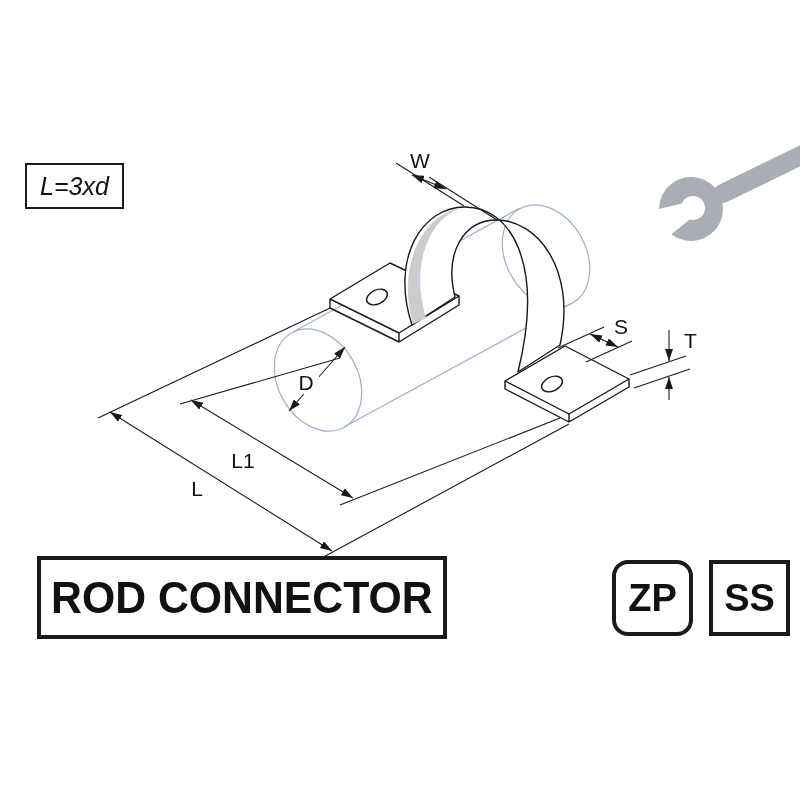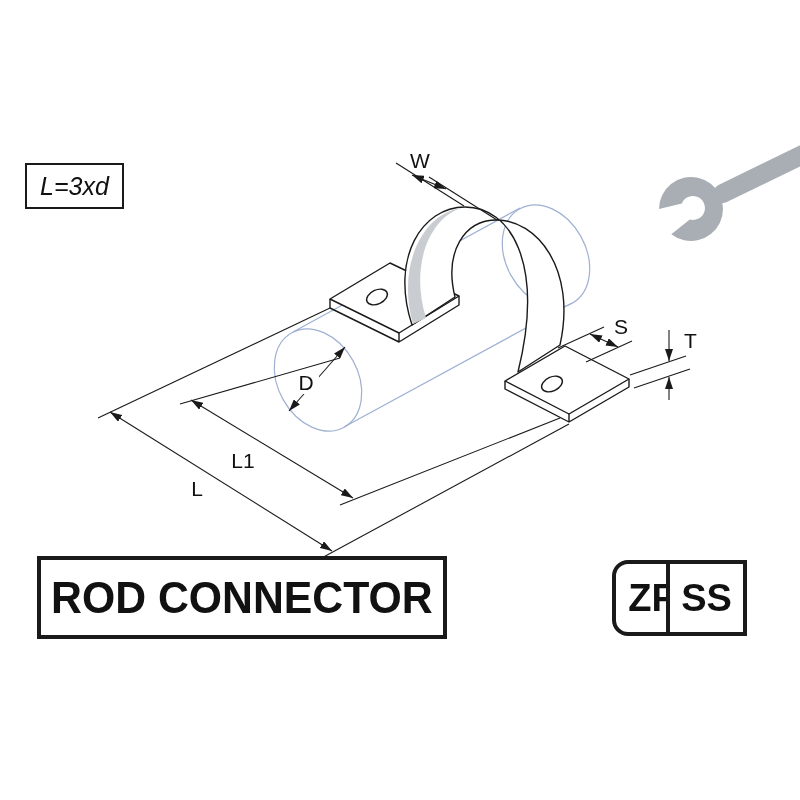--- a/index.html
+++ b/index.html
@@ -10,21 +10,21 @@
   .box{
     position:absolute;display:flex;align-items:center;justify-content:center;
     border:2px solid #1a1a1a;background:#fff;color:#111;box-sizing:border-box;
   }
   .formula-box{left:25px;top:163px;width:99px;height:46px;font-size:25px;font-weight:400;font-style:italic;}
   .title-box{left:8px;top:556px;width:410px;height:83px;border-width:4px;margin-left:29px;}
   .title-box span{font-size:45px;font-weight:700;letter-spacing:0px;transform:scaleX(.95);white-space:nowrap;}
   .badge{width:81px;height:76px;border-width:4px;}
   .badge span{font-size:38px;font-weight:700;}
   .badge-zp{left:612px;top:560px;border-radius:16px;}
-  .badge-ss{left:666px;top:560px;text-align:center;}
+  .badge-ss{left:709px;top:560px;text-align:center;}
   .drawing{position:absolute;left:0;top:0;}
   svg text{font-family:"Liberation Sans",sans-serif;font-size:21px;fill:#111;stroke:none;}
 </style>
 </head>
 <body>
 
 <div class="page">
 
   <div class="box formula-box">
     <span>L=3xd</span>

